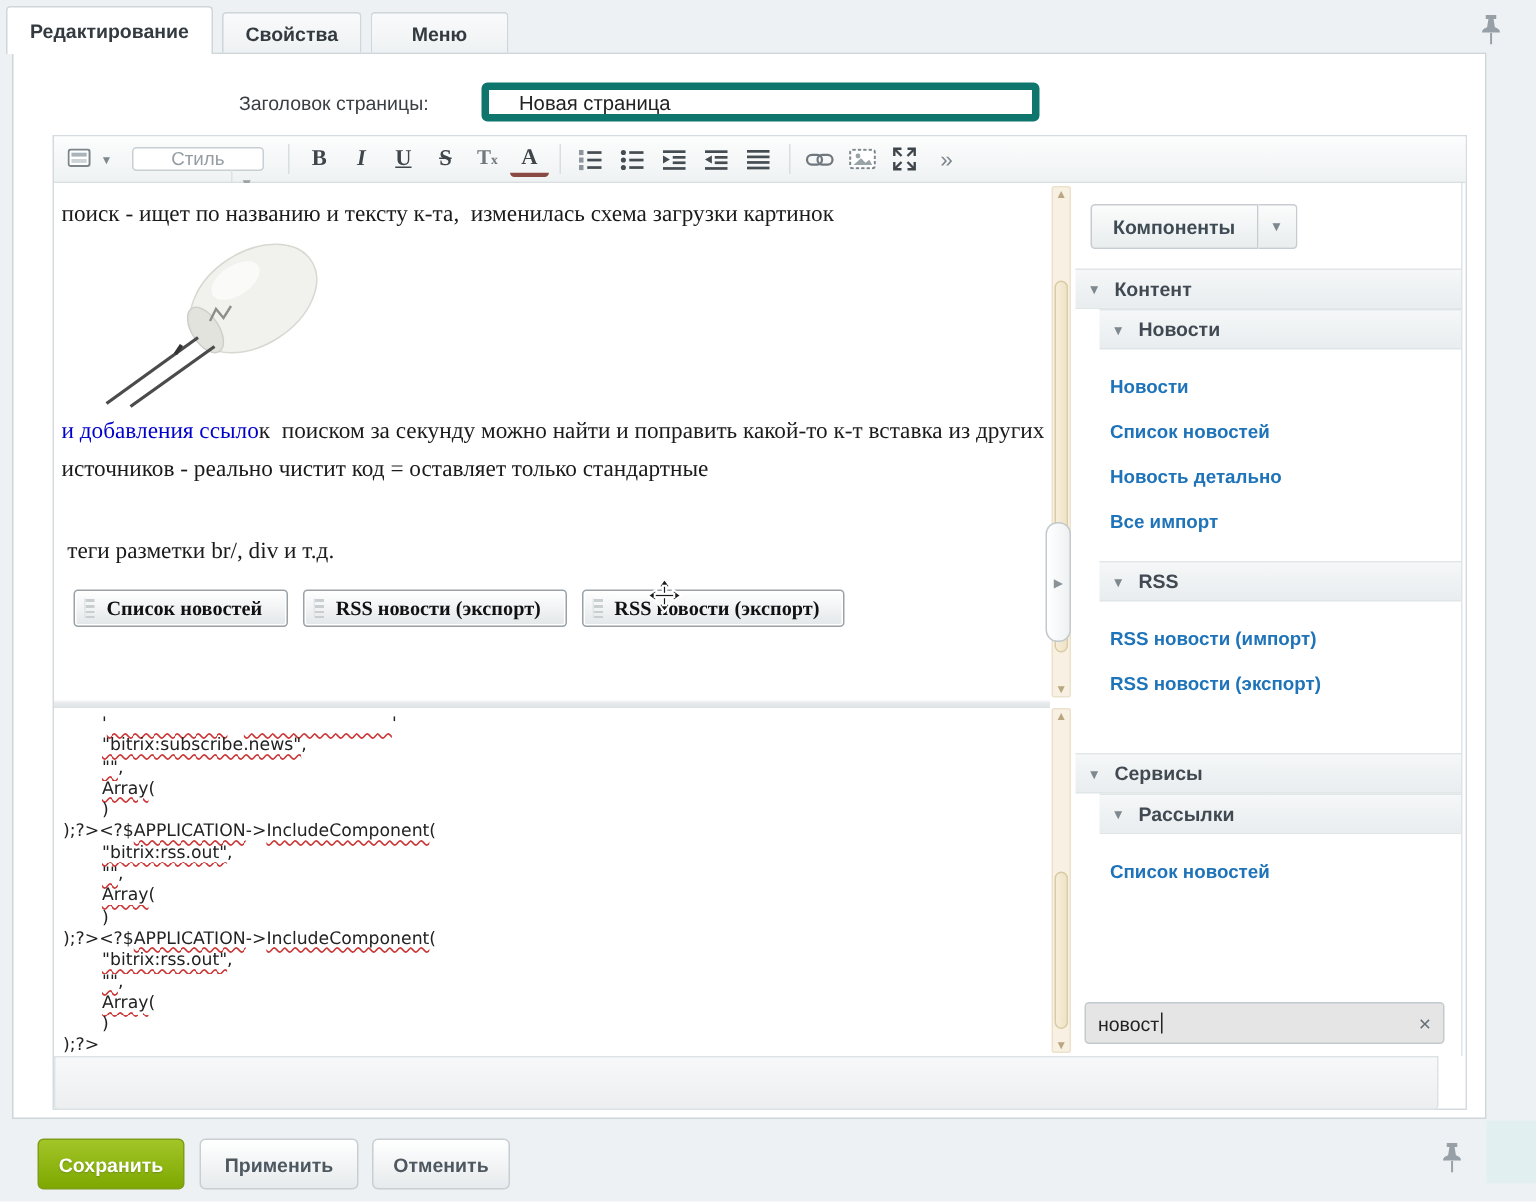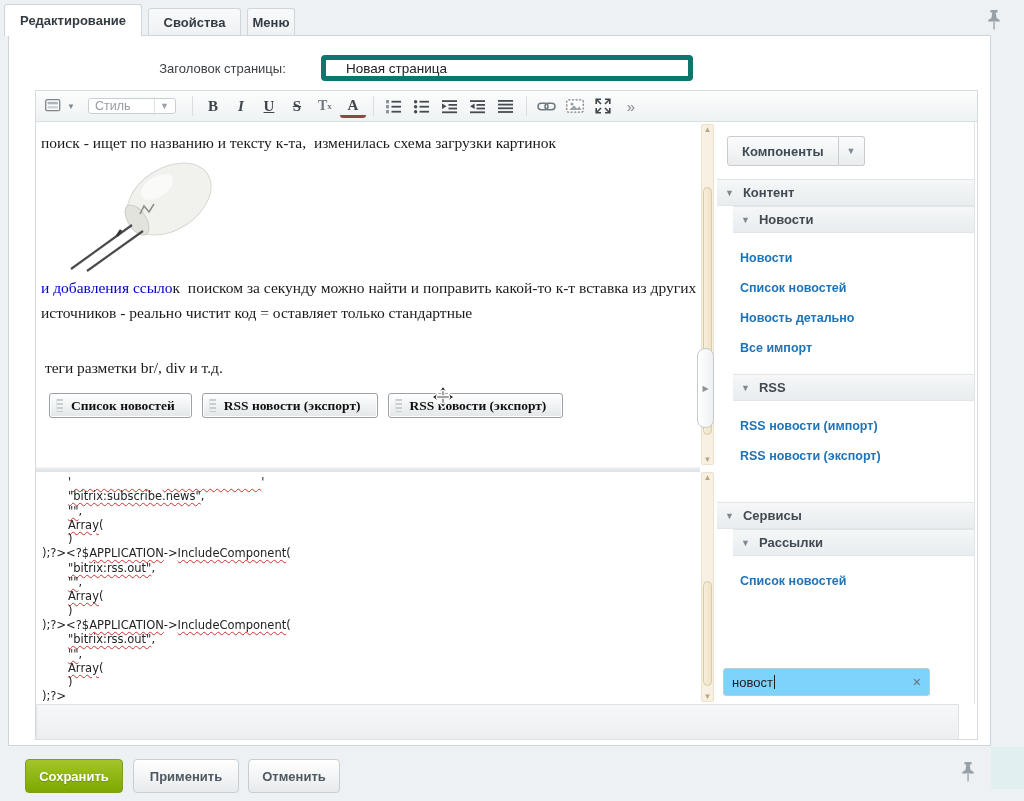--- a/index.html
+++ b/index.html
@@ -4,21 +4,21 @@
 <style>
   * { margin:0; padding:0; box-sizing:border-box; }
   html,body { width:1024px; height:801px; }
   body { position:relative; background:#edf1f3; font-family:"Liberation Sans",sans-serif; overflow:hidden; color:#333; }
 
   
   .tab { position:absolute; border:1px solid #cfd6da; border-bottom:none; border-radius:3px 3px 0 0;
          font-size:13px; font-weight:bold; color:#333b41; text-align:center; cursor:pointer; }
   .tab.active { left:4px; top:4px; width:138px; height:32px; line-height:31px; background:#fff; z-index:5; }
   .tab.t2 { left:148px; top:8px; width:93px; height:28px; line-height:27px; background:linear-gradient(#f9fafb,#eef1f3); }
-  .tab.t3 { left:247px; top:8px; width:48px; height:28px; line-height:27px; background:linear-gradient(#f9fafb,#eef1f3); }
+  .tab.t3 { left:247px; top:8px; width:92px; height:28px; line-height:27px; background:linear-gradient(#f9fafb,#eef1f3); }
 
   .pin { position:absolute; width:16px; height:22px; }
   .pin.top { left:986px; top:9px; }
   .pin.bottom { left:960px; top:761px; }
 
   
   .panel { position:absolute; left:8px; top:35px; width:983px; height:711px; background:#fff; border:1px solid #cfd6da; }
 
   .title-label { position:absolute; left:130px; top:61px; width:185px; text-align:center; font-size:13px; color:#3a3f44; }
   .title-input { position:absolute; left:321px; top:55px; width:372px; height:26px; border:5px solid #0f766e; border-radius:4px;
@@ -34,21 +34,21 @@
           color:#3e464c; cursor:pointer; border-radius:3px; margin:0 1px; }
   .tsep { width:1px; height:20px; background:#d9dee1; margin:0 6px; }
   .glyph { font-family:"Liberation Serif",serif; font-size:15px; font-weight:bold; }
   .glyph.i { font-style:italic; font-weight:bold; }
   .glyph.u { text-decoration:underline; }
   .glyph.s { text-decoration:line-through; }
   .glyph.a { border-bottom:3px solid #8a4a44; line-height:14px; }
   .glyph.tx { font-weight:bold; font-size:14px; color:#6f787e; }
   .glyph.tx sub { font-size:9px; }
   .style-select { width:88px; height:16px; background:#fff; border:1px solid #c8cfd3; border-radius:3px;
-                  display:flex; align-items:center; font-size:12.5px; color:#959da3; padding:0 6px; margin:0 10px 0 12px; cursor:pointer; }
+                  display:flex; align-items:center; font-size:12.5px; color:#959da3; padding:0 6px; margin:0 10px 0 12px; cursor:pointer;flex-direction:column; }
   .style-select .car { margin-left:auto; color:#9aa2a8; font-size:9px; border-left:1px solid #dde1e4; padding-left:5px; line-height:18px; }
   .more-btn { font-size:15px; color:#7d868c; padding:0 6px; }
 
   
   .wys { position:absolute; left:0; top:31px; width:664px; height:345px; background:#fff; overflow:hidden;
          font-family:"Liberation Serif",serif; font-size:15.5px; color:#1a1a1a; padding:9px 4px 0 5px; }
   .wline { white-space:pre-wrap; line-height:24px; }
   .led-wrap { margin:4px 0 0 16px; height:116px; }
   .wpara { white-space:pre-wrap; line-height:25px; width:656px; }
   .wlink { color:#0000cc; cursor:pointer; }
@@ -92,22 +92,22 @@
                       border:1px solid #c6ccd0; border-left:none; border-radius:0 3px 3px 0; color:#7e888f; font-size:9px; }
   .shdr { height:27px; display:flex; align-items:center; background:linear-gradient(#f5f7f8,#e9edef);
           border-top:1px solid #e0e5e8; border-bottom:1px solid #e0e5e8; font-size:13px; font-weight:bold; color:#414a52; cursor:pointer; }
   .shdr .tri { font-size:9px; color:#7e888f; margin:0 9px 0 8px; }
   .ssub { margin-left:16px; }
   .slink { height:30px; display:flex; align-items:center; padding-left:23px; font-size:12.5px; font-weight:bold; color:#1e73b9; cursor:pointer; }
   .hdr-top { margin-top:57px; }
   .lnk-pad { padding-top:10px; }
   .mt-rss { margin-top:11px; }
   .mt-serv { margin-top:31px; }
-  .search-wrap { position:absolute; left:6px; bottom:8px; width:207px; height:28px; border:1px solid #c3cacd; border-radius:3px;
-                 background:#7dd3fc; display:flex; align-items:center; padding:0 8px; }
+  .search-wrap { position:absolute; left:6px; bottom:8px; width:240px; height:28px; border:1px solid #c3cacd; border-radius:3px;
+                 background:#e5e5e5; display:flex; align-items:center; padding:0 8px; }
   .search-txt { font-size:13px; color:#222; }
   .caret-bar { width:1px; height:14px; background:#222; margin-left:1px; }
   .search-x { margin-left:auto; color:#656e74; font-size:14px; cursor:pointer; }
 
   .wfooter { position:absolute; left:0px; top:613px; width:923px; height:36px;
              background:linear-gradient(#f7f8f9,#eceef0); border:1px solid #dde2e5; border-radius:0 0 3px 3px; }
 
   
   .btn { position:absolute; top:759px; height:34px; border-radius:4px; font-size:13px; font-weight:bold;
          display:flex; align-items:center; justify-content:center; cursor:pointer; }

